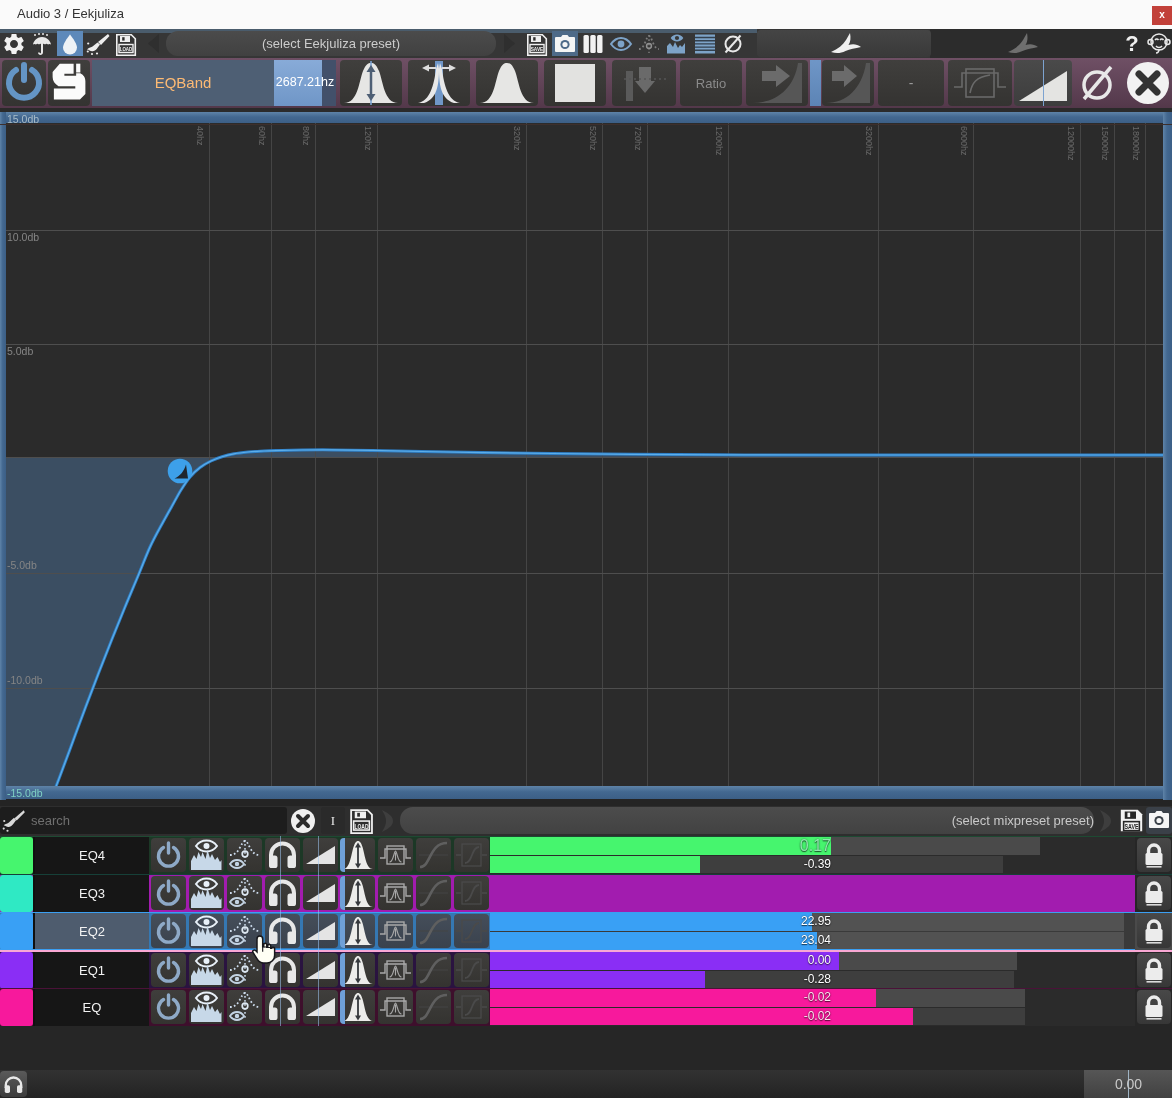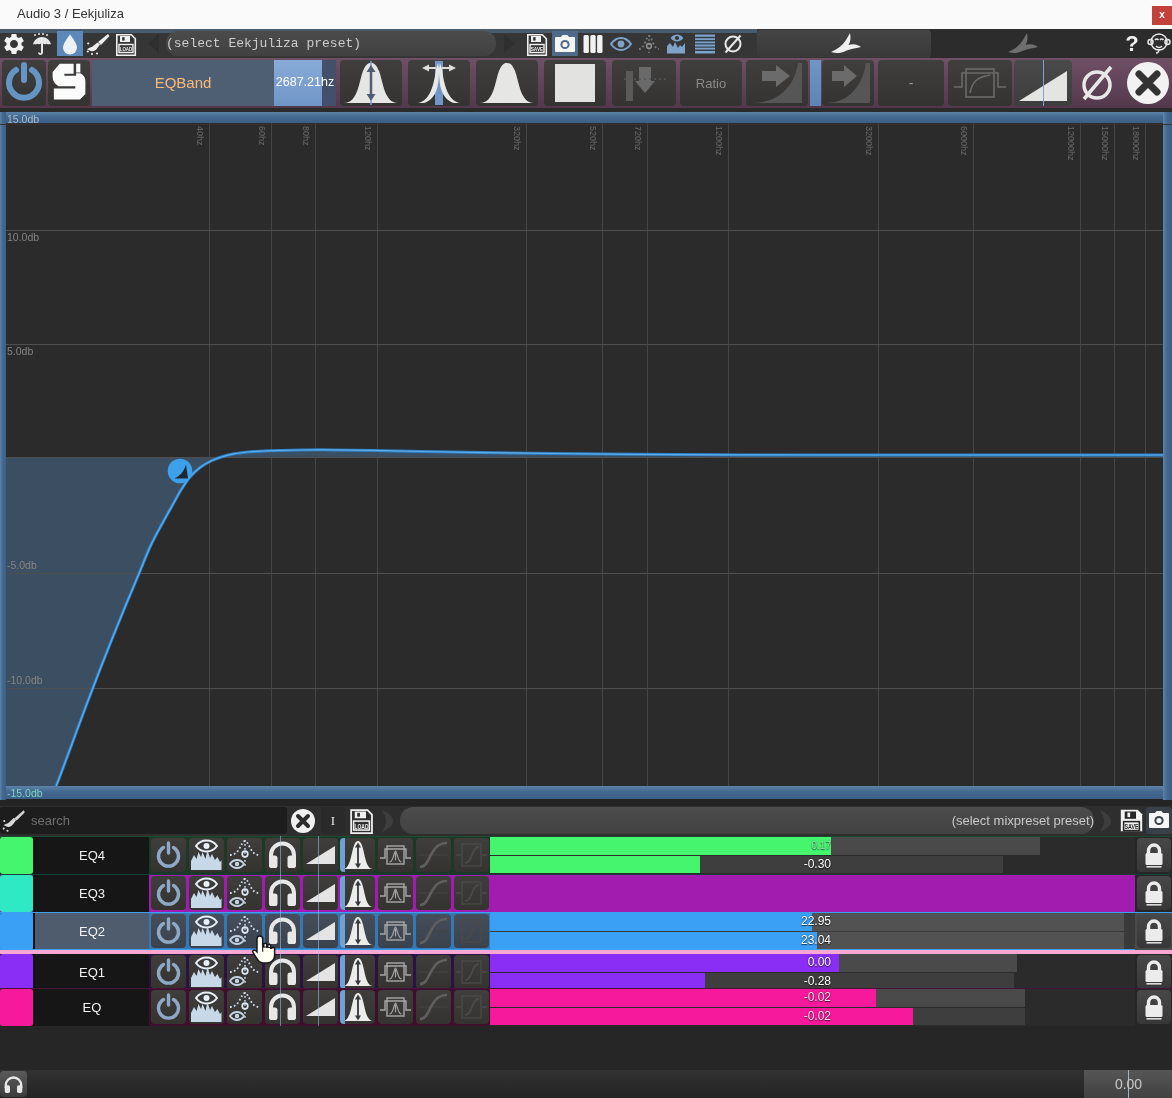--- a/index.html
+++ b/index.html
@@ -75,21 +75,21 @@
       </svg>
   </div>
 
   <div class="abs" style="left:143px;top:2px;width:22px;height:25px;">
     <svg width="22" height="25">
         <path d="M16 3 L5 12.5 L16 22 Z" fill="#2f2f2f"></path>
       </svg>
   </div>
 
   <div class="abs" style="left:166px;top:2px;width:330px;height:25px;background:linear-gradient(#4b4b4b,#414141);border-radius:12px;">
-    <div style="line-height:25px;font-size:13px;color:#cccccc;font-family:Liberation Mono, monospace;">(select Eekjuliza preset)</div>
+    <div style="text-align:center;line-height:25px;font-size:13px;color:#cccccc;">(select Eekjuliza preset)</div>
   </div>
 
   <div class="abs" style="left:498px;top:2px;width:22px;height:25px;">
     <svg width="22" height="25">
         <path d="M6 3 L17 12.5 L6 22 Z" fill="#2f2f2f"></path>
       </svg>
   </div>
 
   <div class="abs t1b" style="left:524px;">
     <svg width="24" height="24" viewBox="0 0 24 24">
@@ -523,22 +523,22 @@
             <rect x="7" y="5" width="19" height="22"></rect>
             <path d="M10 24C18 24 16 8 24 8" stroke-width="1.8"></path>
           </g>
         </svg>
       </div>
 <div class="abs" style="left:490px;top:0;width:645px;height:37px;background:#2b2b2b;">
 <div class="abs" style="left:0;top:0;width:341px;height:17.5px;background:#46f56e;"></div>
 <div class="abs" style="left:341px;top:0;width:209px;height:17.5px;background:#4a4a4a;"></div>
 <div class="abs" style="left:0;top:18.5px;width:210px;height:17.5px;background:#46f56e;"></div>
 <div class="abs" style="left:210px;top:18.5px;width:303px;height:17.5px;background:#3e3e3e;"></div>
-<div class="abs" style="left:205px;top:0;width:136px;height:17.5px;font-size:10px;line-height:17px;text-align:right;color:#8ee8ae;text-shadow:0 1px 1px rgba(0,0,0,0.6),0 0 2px rgba(0,0,0,0.45);">0.17</div>
-<div class="abs" style="left:205px;top:18.5px;width:136px;height:17.5px;font-size:12px;line-height:17px;text-align:right;color:#ffffff;text-shadow:0 1px 1px rgba(0,0,0,0.6),0 0 2px rgba(0,0,0,0.45);">-0.30</div>
+<div class="abs" style="left:205px;top:0;width:136px;height:17.5px;font-size:16px;line-height:17px;text-align:right;color:#8ee8ae;text-shadow:0 1px 1px rgba(0,0,0,0.6),0 0 2px rgba(0,0,0,0.45);">0.17</div>
+<div class="abs" style="left:205px;top:18.5px;width:136px;height:17.5px;font-size:12px;line-height:17px;text-align:right;color:#ffffff;text-shadow:0 1px 1px rgba(0,0,0,0.6),0 0 2px rgba(0,0,0,0.45);">-0.39</div>
 </div>
 <div class="abs" style="left:1135px;top:0;width:37px;height:37px;background:#262626;"></div>
 <div class="abs" style="left:1137px;top:1px;width:34px;height:34px;background:linear-gradient(#484848,#373737);border-radius:4px;">
         <svg style="position:absolute;left:7px;top:4px;" width="20" height="26" viewBox="0 0 20 26">
           <path d="M4.5 12V8.5a5.5 5.5 0 0 1 11 0V12" fill="none" stroke="#ececec" stroke-width="3.4"></path>
           <rect x="1.5" y="11" width="17" height="12" rx="1.5" fill="#ececec"></rect>
           <rect x="2.5" y="24" width="15" height="1.6" fill="#dcdcdc"></rect>
         </svg>
       </div>
 </div>
@@ -715,21 +715,21 @@
 <div class="abs" style="left:0;top:36px;width:1172px;height:1px;background:#3b9ff2;"></div>
 <div class="abs" style="left:1135px;top:0;width:37px;height:37px;background:#4a4a4a;"></div>
 <div class="abs" style="left:1137px;top:1px;width:34px;height:34px;background:linear-gradient(#484848,#373737);border-radius:4px;">
         <svg style="position:absolute;left:7px;top:4px;" width="20" height="26" viewBox="0 0 20 26">
           <path d="M4.5 12V8.5a5.5 5.5 0 0 1 11 0V12" fill="none" stroke="#ececec" stroke-width="3.4"></path>
           <rect x="1.5" y="11" width="17" height="12" rx="1.5" fill="#ececec"></rect>
           <rect x="2.5" y="24" width="15" height="1.6" fill="#dcdcdc"></rect>
         </svg>
       </div>
 </div>
-<div class="abs" style="left:0;top:114px;width:1172px;height:38px;background:#2a1340;border-top:4px solid #f9a8d4;">
+<div class="abs" style="left:0;top:114px;width:1172px;height:38px;background:#2a1340;border-top:2px solid #f9a8d4;">
 <div class="abs" style="left:0;top:0;width:33px;height:37px;background:linear-gradient(#8a2ef5,#8a2ef5);border-radius:3px;"></div>
 <div class="abs" style="left:33px;top:0;width:2px;height:37px;background:#101010;"></div>
 <div class="abs" style="left:35px;top:0;width:114px;height:37px;background:#161616;color:#f2f2f2;font-size:13px;text-align:center;line-height:37px;">EQ1</div>
 <div class="ib" style="left:151.0px;">
         <svg width="29" height="29" viewBox="0 0 29 29">
           <g fill="none" stroke="#8ea9c7" stroke-width="3.4">
             <path d="M9.5 6.5a10 10 0 1 0 10 0" stroke-linecap="round"></path>
             <path d="M14.5 2v10" stroke-linecap="round"></path>
           </g>
         </svg>

